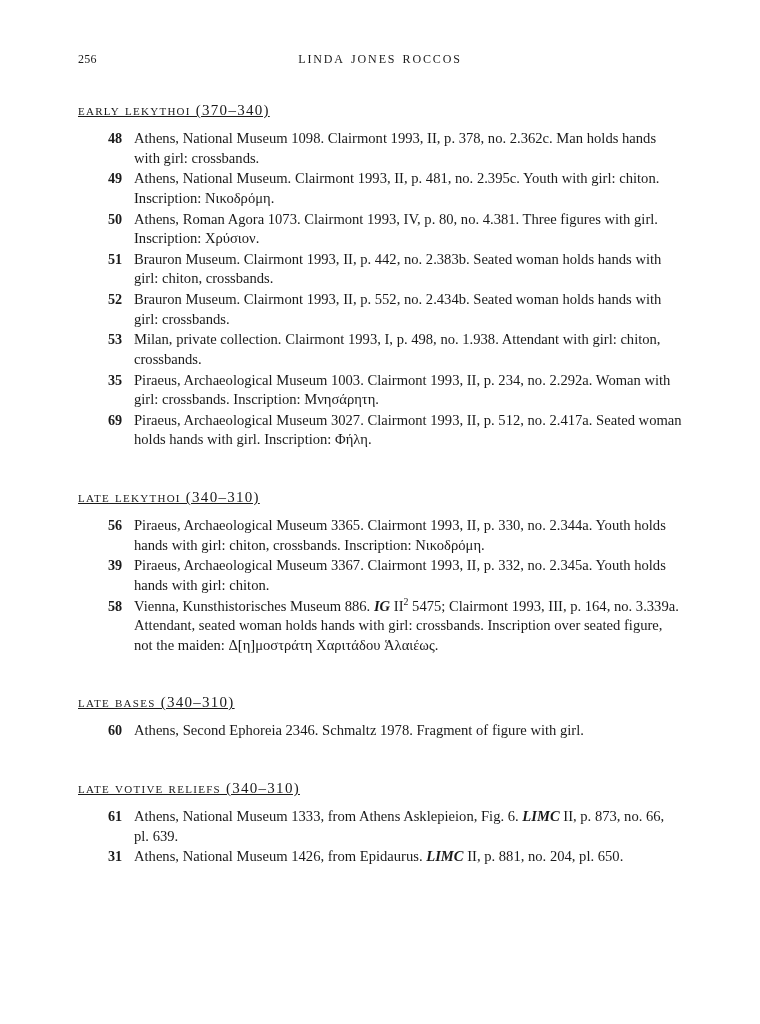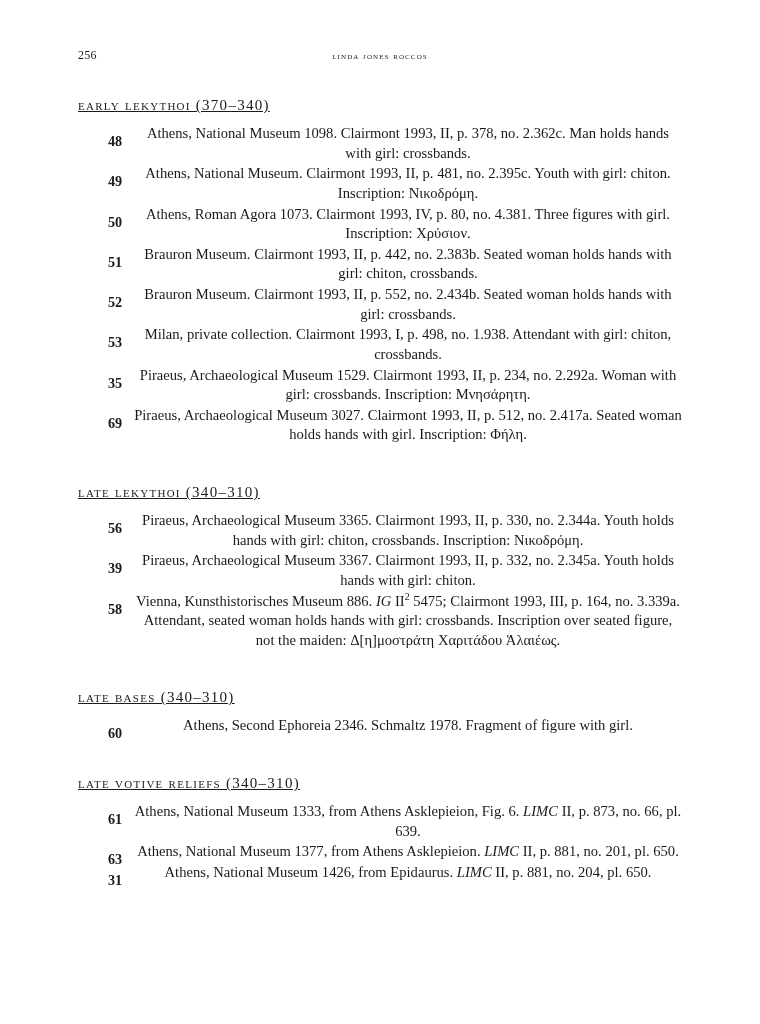--- a/index.html
+++ b/index.html
@@ -32,21 +32,21 @@
     width: 120px;
     font-size: 12px;
     letter-spacing: 0.02em;
     color: #1a1a1a;
   }
   .head-title {
     flex: 1;
     text-align: center;
     font-variant: small-caps;
     text-transform: lowercase;
-    font-size: 10px;
+    font-size: 17px;
     letter-spacing: 0.11em;
   }
   .head-spacer {
     width: 120px;
   }
   .section {
     margin-bottom: 26px;
   }
   .section:last-child {
     margin-bottom: 0;
@@ -71,31 +71,31 @@
     font-size: 14.6px;
     line-height: 1.345;
     padding-left: 26px;
     margin-left: 30px;
     margin-bottom: 1px;
     text-align: left;
   }
   .entry .num {
     position: absolute;
     left: 0;
-    top: 8px;
+    top: 0;
     font-weight: bold;
     font-size: 14.2px;
   }
   .entry .txt {
     display: block;
     text-indent: 0;
-    text-align: center;
   }
   .ital {
     font-style: italic;
+    font-weight: bold;
   }
   sup {
     font-size: 0.68em;
     vertical-align: super;
     line-height: 0;
   }
   .gap-lg { height: 13px; }
 </style>
 </head>
 <body>
@@ -132,21 +132,21 @@
         <li class="entry">
           <span class="num">52</span>
           <span class="txt">Brauron Museum. Clairmont 1993, II, p. 552, no. 2.434b. Seated woman holds hands with girl: crossbands.</span>
         </li>
         <li class="entry">
           <span class="num">53</span>
           <span class="txt">Milan, private collection. Clairmont 1993, I, p. 498, no. 1.938. Attendant with girl: chiton, crossbands.</span>
         </li>
         <li class="entry">
           <span class="num">35</span>
-          <span class="txt">Piraeus, Archaeological Museum 1529. Clairmont 1993, II, p. 234, no. 2.292a. Woman with girl: crossbands. Inscription: Μνησάρητη.</span>
+          <span class="txt">Piraeus, Archaeological Museum 1003. Clairmont 1993, II, p. 234, no. 2.292a. Woman with girl: crossbands. Inscription: Μνησάρητη.</span>
         </li>
         <li class="entry">
           <span class="num">69</span>
           <span class="txt">Piraeus, Archaeological Museum 3027. Clairmont 1993, II, p. 512, no. 2.417a. Seated woman holds hands with girl. Inscription: Φήλη.</span>
         </li>
       </ul>
     </div>
 
     <div class="gap-lg"></div>
 
@@ -183,24 +183,20 @@
     <div class="gap-lg"></div>
 
     <div class="section">
       <h2 class="section-title">Late Votive Reliefs (340–310)</h2>
       <ul class="entries">
         <li class="entry">
           <span class="num">61</span>
           <span class="txt">Athens, National Museum 1333, from Athens Asklepieion, Fig. 6. <span class="ital">LIMC</span> II, p. 873, no. 66, pl. 639.</span>
         </li>
         <li class="entry">
-          <span class="num">63</span>
-          <span class="txt">Athens, National Museum 1377, from Athens Asklepieion. <span class="ital">LIMC</span> II, p. 881, no. 201, pl. 650.</span>
-        </li>
-        <li class="entry">
           <span class="num">31</span>
           <span class="txt">Athens, National Museum 1426, from Epidaurus. <span class="ital">LIMC</span> II, p. 881, no. 204, pl. 650.</span>
         </li>
       </ul>
     </div>
 
   </div>
 </div>
 
 </body></html>

